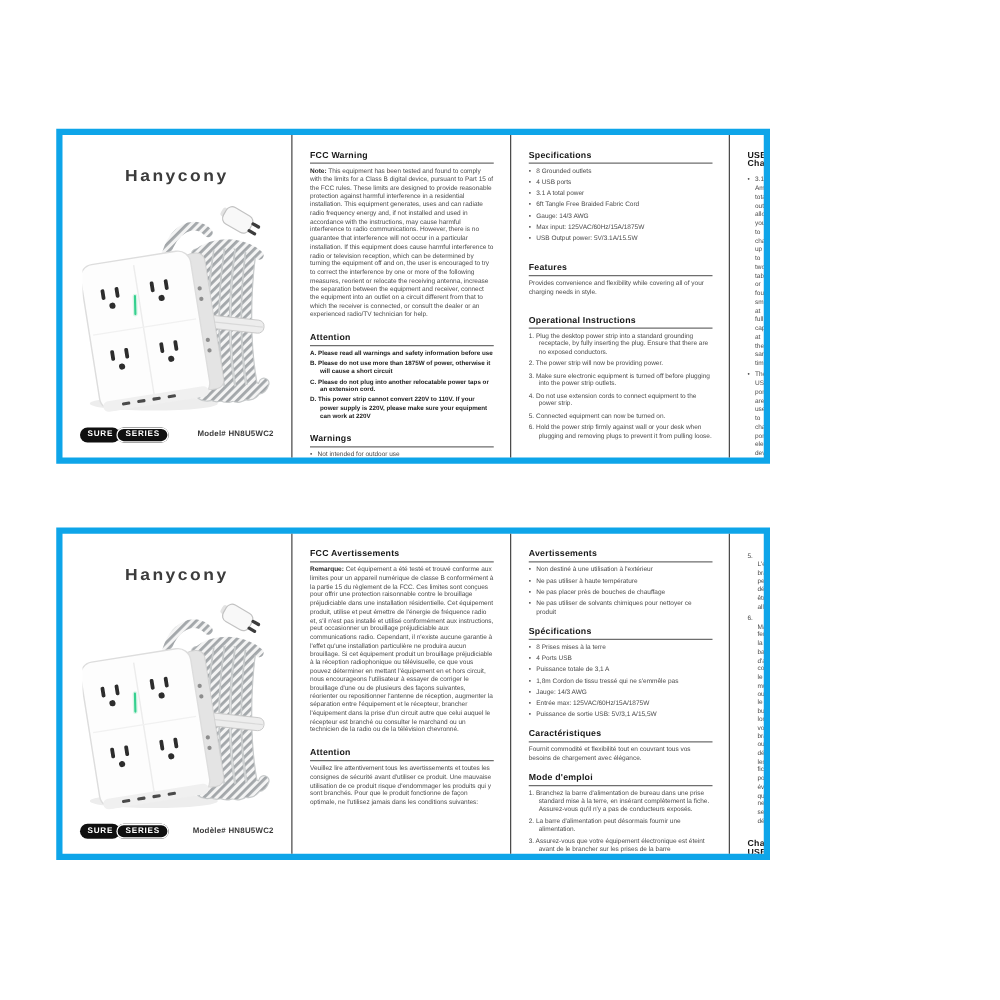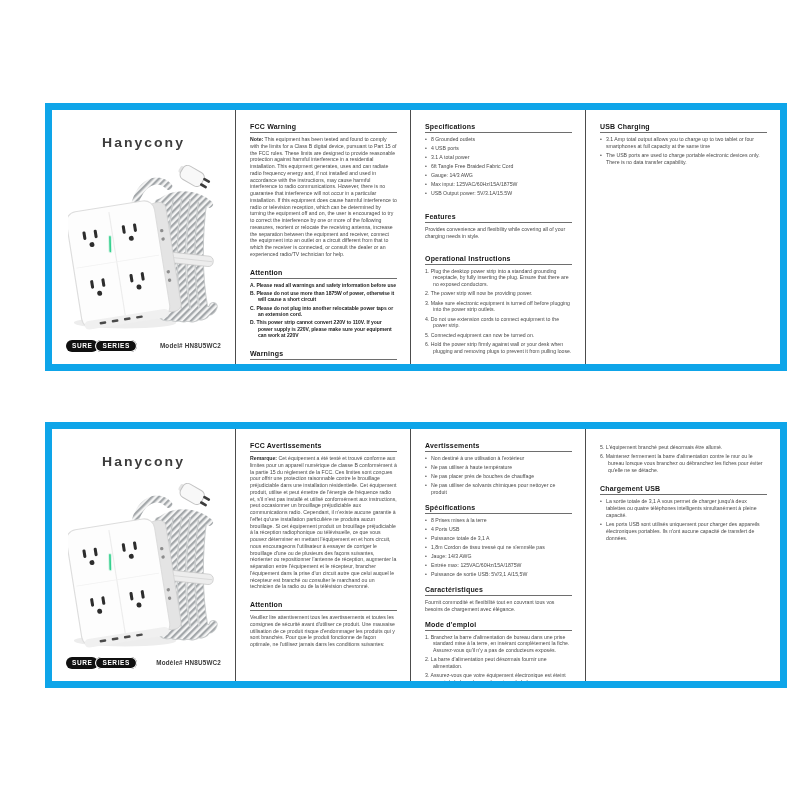--- a/index.html
+++ b/index.html
@@ -1,22 +1,22 @@
 <!DOCTYPE html>
 <html><head>
 <meta charset="utf-8">
 <style>
   html,body { margin:0; padding:0; background:#ffffff; }
   .page {
     position:relative; width:800px; height:800px; background:#ffffff;
     font-family:"Liberation Sans", sans-serif; color:#4a4a4a; overflow:hidden;
   }
   .panel {
-    position:absolute; left:45px; width:742px; background:#ffffff;
-    border:7px solid #0ea5e9; box-sizing:border-box;
+    position:absolute; left:45px; width:571px; background:#ffffff;
+    border:5px solid #0ea5e9; box-sizing:border-box;
     display:grid; grid-template-columns:183px 175px 175px 1fr;
   }
   #panel-en { top:103px; height:268px; }
   #panel-fr { top:422px; height:266px; }
   .col { border-left:1px solid #4c4c4c; padding:13px 13px 8px 14px; overflow:hidden; box-sizing:border-box; }
   .col.product { border-left:none; padding:16px 8px 12px; display:flex; flex-direction:column; align-items:center; }
 
   h3 {
     margin:0 0 3px 0; padding-bottom:2px;
     font-size:7px; font-weight:bold; color:#171717; letter-spacing:.2px;

